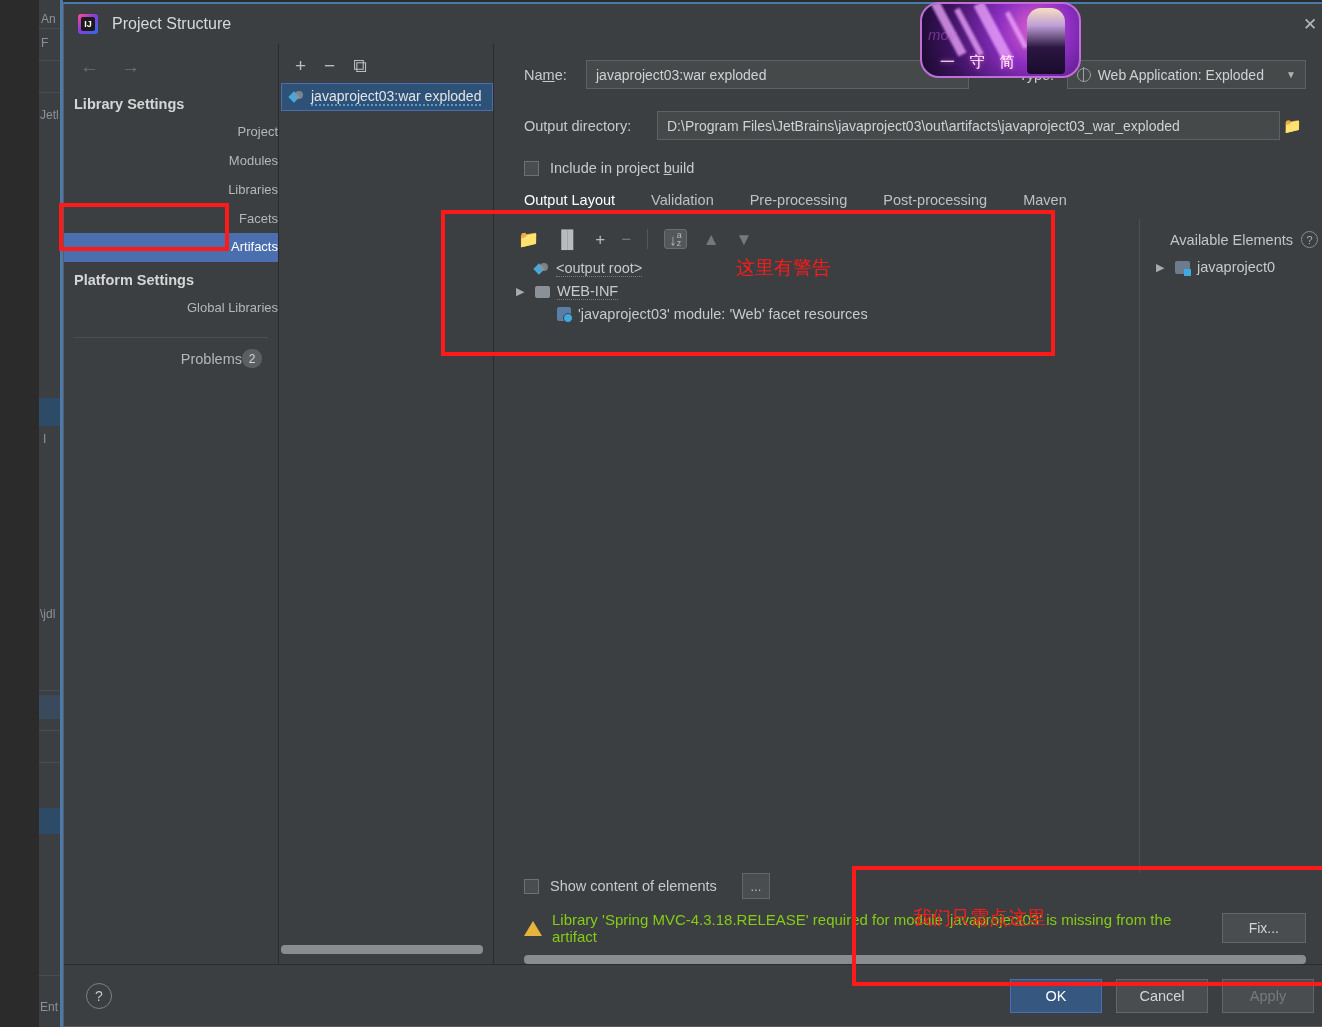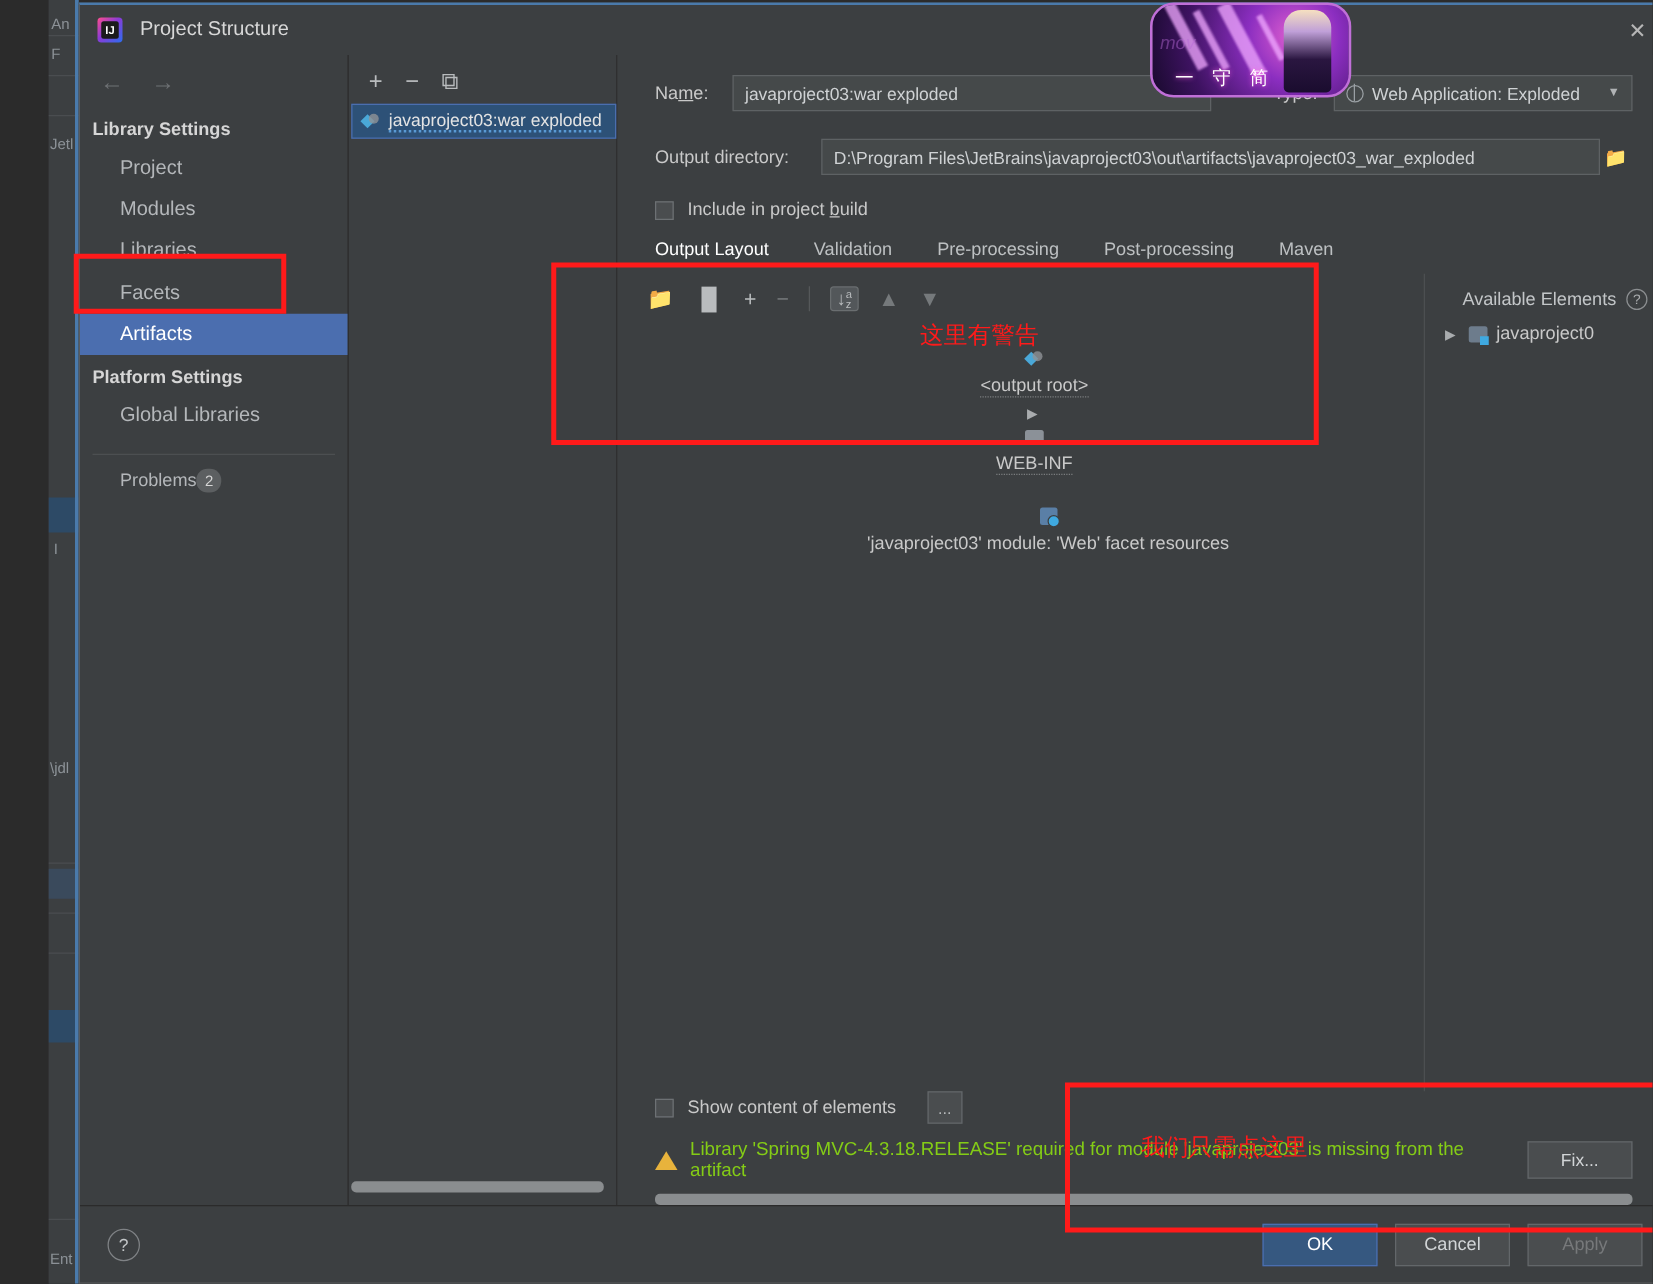--- a/index.html
+++ b/index.html
@@ -48,25 +48,25 @@
 
   .body { flex: 1; display: flex; min-height: 0; }
 
   
   .sidebar { width: 215px; flex: none; background: #3c3f41;
              border-right: 1px solid #2b2b2b; position: relative; }
   .nav-arrows { display: flex; gap: 22px; padding: 12px 0 8px 16px; }
   .nav-arrow { color: #6e7174; font-size: 19px; cursor: pointer; }
   .sb-group { color: #d6d6d6; font-size: 14.5px; font-weight: bold;
               padding: 10px 0 6px 10px; }
-  .sb-item { color: #b4b7ba; font-size: 16px; padding: 5px 0 5px 32px;
-             cursor: pointer; line-height: 1.45; }
+  .sb-item { color: #b4b7ba; font-size: 13px; padding: 5px 0 5px 32px;
+             cursor: pointer; line-height: 1.45; text-align: right; }
   .sb-item.selected { background: #4b6eaf; color: #ffffff; }
   .sb-sep { height: 1px; background: #4c4f51; margin: 14px 10px 6px 10px; }
-  .sb-problems { display: flex; align-items: center; justify-content: flex-start;
+  .sb-problems { display: flex; align-items: center; justify-content: flex-end;
                  padding: 5px 16px 5px 32px; color: #b4b7ba; font-size: 14.5px;
                  cursor: pointer; }
   .badge { background: #5c5f61; color: #d6d6d6; border-radius: 9px;
            min-width: 20px; height: 19px; font-size: 12px;
            display: flex; align-items: center; justify-content: center; padding: 0 6px; }
 
   
   .artcol { width: 215px; flex: none; background: #3c3f41;
             border-right: 1px solid #2b2b2b; display:flex; flex-direction:column; }
   .artcol-toolbar { display: flex; gap: 18px; padding: 12px 0 8px 16px; align-items:center; }
@@ -119,21 +119,21 @@
   .tree-toolbar { display: flex; align-items: center; gap: 16px;
                   padding: 10px 0 8px 12px; }
   .ttb { color:#b9bcbe; font-size:17px; cursor:pointer; line-height:1;
          display:flex; align-items:center; }
   .ttb.dim { color:#75797b; }
   .ttb.pressed { background:#53575a; border:1px solid #6a6e70; border-radius:3px;
                  padding:1px 4px; }
   .ttb-sep { width:1px; height:20px; background:#55585a; }
   .tree-rows { padding-left: 10px; }
   .trow { display:flex; align-items:center; gap:7px; color:#c9c9c9;
-          font-size:14.5px; padding: 3px 0; cursor:pointer;flex-direction:column; }
+          font-size:14.5px; padding: 3px 0; cursor:pointer; }
   .tri { width:12px; flex:none; color:#a9acae; font-size:11px; }
   .tri.empty { color: transparent; }
   .folder-ico { width:15px;height:12px;background:#8b9198;border-radius:2px;flex:none; }
   .mod-ico { width:14px;height:14px;background:#5a7fa6;border-radius:2px;flex:none;
              position:relative; }
   .mod-ico::after { content:""; position:absolute; right:-2px; bottom:-2px;
              width:8px;height:8px;background:#3fa9e0;border-radius:50%;
              border:1px solid #3c3f41; }
   .udl { border-bottom: 1px dotted #7a7d7f; }
 

